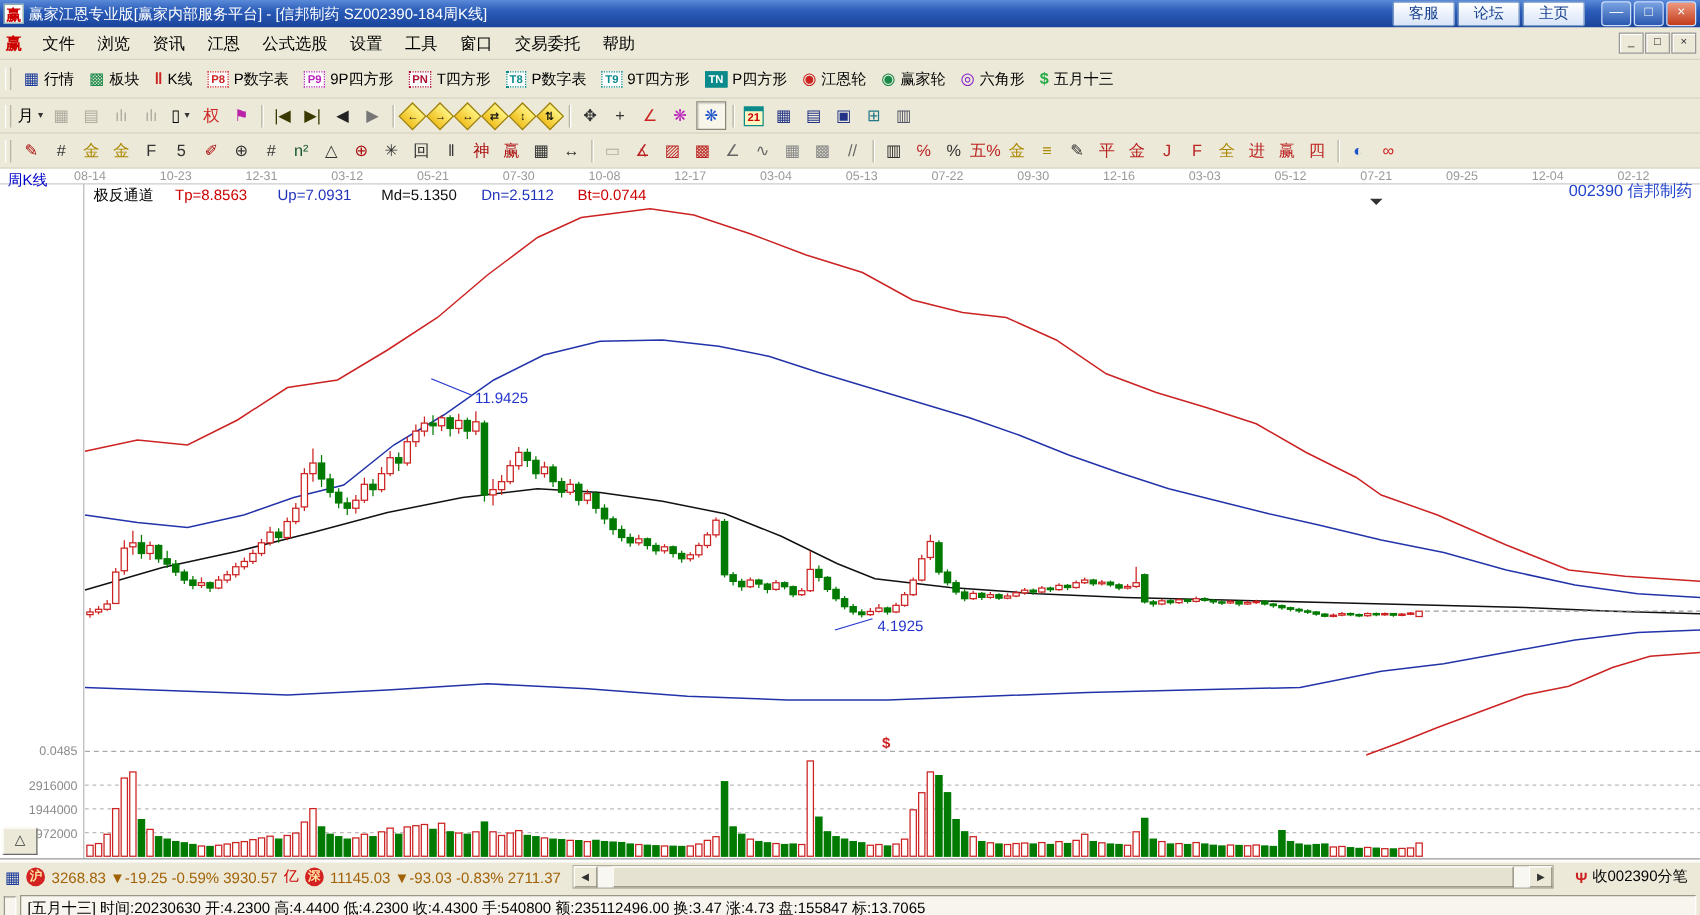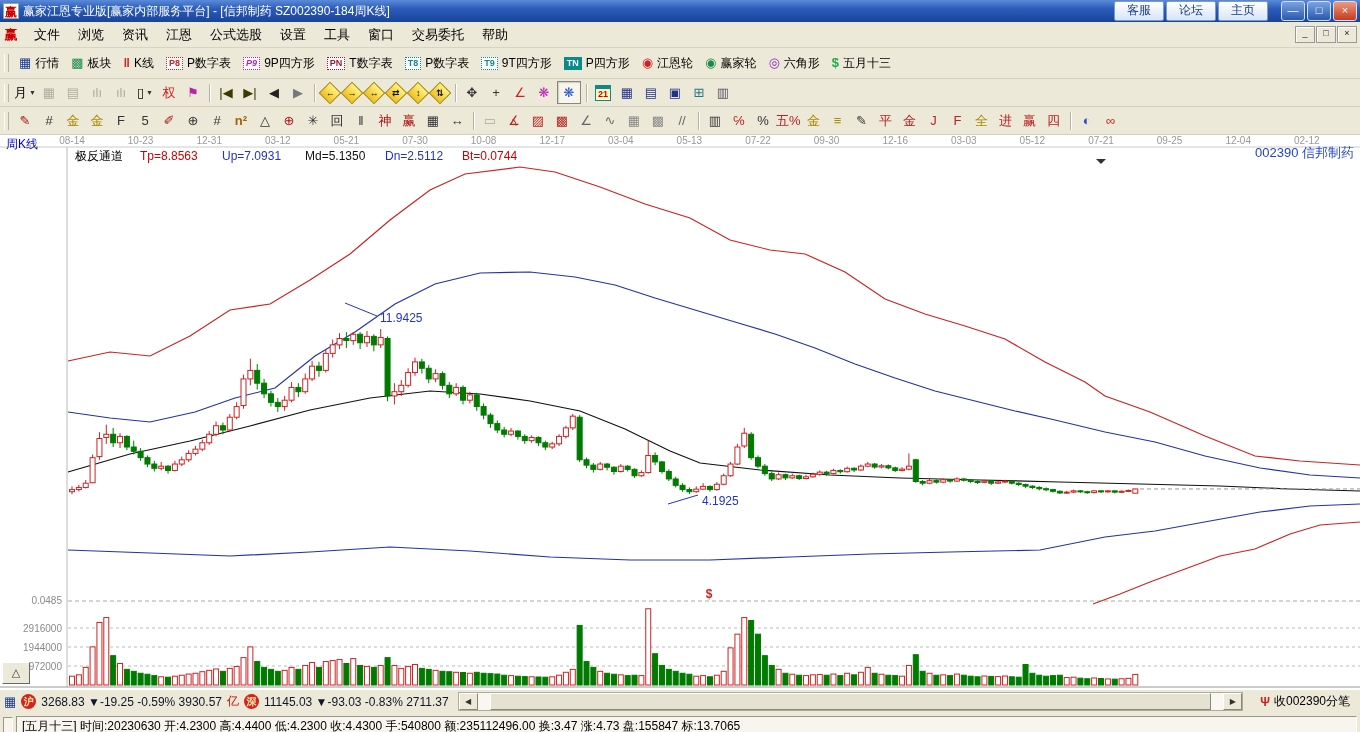--- a/index.html
+++ b/index.html
@@ -46,21 +46,21 @@
   .chart-area{position:relative;height:554px;background:#fff}
   .chart-area svg{display:block}
   .volbtn{position:absolute;left:2px;top:527px;width:26px;height:20px;background:#ece9d8;
        border:1px solid;border-color:#fff #6a6a6a #6a6a6a #fff;font-size:11px;color:#333;
        text-align:center;line-height:18px;cursor:default}
   .sb1{height:23px;display:flex;align-items:center;background:#ece9d8;border-top:1px solid #fff;
        padding:0 2px;gap:5px;font-size:12px}
   .tblicon{color:#1a3a9a;font-size:13px;margin-left:2px}
   .chip{width:15px;height:15px;border-radius:50%;background:#d42222;color:#ffe9a0;font-size:10px;
        line-height:15px;text-align:center;font-weight:bold}
-  .idx{color:#0f172a;white-space:nowrap}
+  .idx{color:#a16207;white-space:nowrap}
   .unit{color:#cc0000}
   .scroll{flex:1;height:17px;display:flex;border:1px solid #b0ac9c;background:#f8f7f1;margin:0 4px}
   .sarr{width:17px;background:#ece9d8;border:1px solid;border-color:#fff #8a8678 #8a8678 #fff;
        font-size:8px;color:#333;display:flex;align-items:center;justify-content:center;cursor:default}
   .strack{flex:1;position:relative}
   .sthumb{position:absolute;left:12px;right:12px;top:0;bottom:0;background:#e6e2d2;
        border:1px solid;border-color:#fff #8a8678 #8a8678 #fff}
   .sb1-right{display:flex;align-items:center;gap:4px;padding:0 8px;white-space:nowrap}
   .antenna{color:#c22;font-weight:bold}
   .sb2{height:24px;display:flex;align-items:center;background:#ece9d8;padding:2px 3px;gap:3px}
@@ -121,26 +121,26 @@
       </div>
       <div class="tbtn">
         <span class="gicon" style="color: rgb(204, 34, 34);">‖</span>
         <span>K线</span>
       </div>
       <div class="tbtn">
         <span class="badge" style="color: rgb(204, 34, 34); border-color: rgb(204, 34, 34);">P8</span>
         <span>P数字表</span>
       </div>
       <div class="tbtn">
-        <span class="badge" style="color: rgb(187, 34, 187); border-color: rgb(187, 34, 187); font-style: italic;">P9</span>
+        <span class="badge" style="color: rgb(187, 34, 187); border-color: rgb(187, 34, 187);">P9</span>
         <span>9P四方形</span>
       </div>
       <div class="tbtn">
         <span class="badge" style="color: rgb(170, 17, 51); border-color: rgb(170, 17, 51);">PN</span>
-        <span>T数字表</span>
+        <span>T四方形</span>
       </div>
       <div class="tbtn">
         <span class="badge" style="color: rgb(10, 138, 138); border-color: rgb(10, 138, 138);">T8</span>
         <span>P数字表</span>
       </div>
       <div class="tbtn">
         <span class="badge" style="color: rgb(10, 138, 138); border-color: rgb(10, 138, 138);">T9</span>
         <span>9T四方形</span>
       </div>
       <div class="tbtn">
@@ -289,21 +289,21 @@
       <div class="ticon">
         <span style="color: rgb(170, 17, 17);">✐</span>
       </div>
       <div class="ticon">
         <span style="color: rgb(51, 51, 51);">⊕</span>
       </div>
       <div class="ticon">
         <span style="color: rgb(51, 51, 51);">#</span>
       </div>
       <div class="ticon">
-        <span style="color: #a16207; font-weight: bold;">n²</span>
+        <span style="color: #14532d;">n²</span>
       </div>
       <div class="ticon">
         <span style="color: rgb(51, 51, 51);">△</span>
       </div>
       <div class="ticon">
         <span style="color: rgb(170, 17, 17);">⊕</span>
       </div>
       <div class="ticon">
         <span style="color: rgb(51, 51, 51);">✳</span>
       </div>

